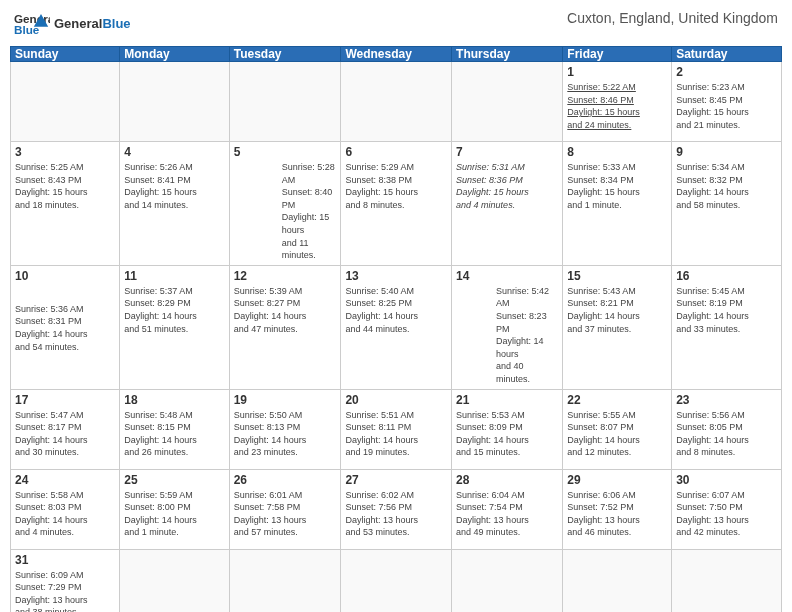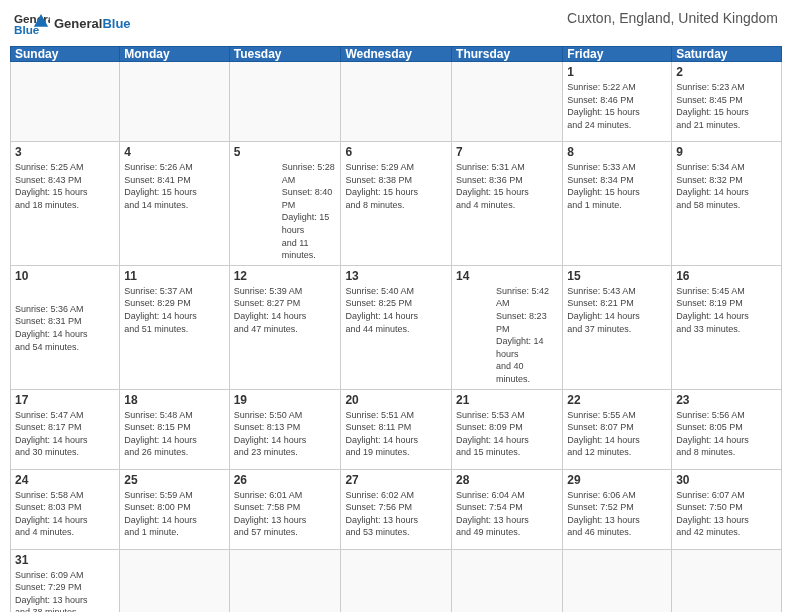--- a/index.html
+++ b/index.html
@@ -117,21 +117,21 @@
   </thead>
   <tbody id="calendar-body">
       <tr>
         <td class="empty-cell"></td>
         <td class="empty-cell"></td>
         <td class="empty-cell"></td>
         <td class="empty-cell"></td>
         <td class="empty-cell"></td>
         <td>
           <span class="day-number">1</span>
-          <div class="day-info" style="white-space: pre-line;">Sunrise: 5:22 AM
+          <div class="day-info" style="white-space: pre-line; text-decoration: underline;">Sunrise: 5:22 AM
 Sunset: 8:46 PM
 Daylight: 15 hours
 and 24 minutes.</div>
         </td>
         <td>
           <span class="day-number">2</span>
           <div class="day-info" style="white-space: pre-line;">Sunrise: 5:23 AM
 Sunset: 8:45 PM
 Daylight: 15 hours
 and 21 minutes.</div>
@@ -161,21 +161,21 @@
         </td>
         <td>
           <span class="day-number">6</span>
           <div class="day-info" style="white-space: pre-line;">Sunrise: 5:29 AM
 Sunset: 8:38 PM
 Daylight: 15 hours
 and 8 minutes.</div>
         </td>
         <td>
           <span class="day-number">7</span>
-          <div class="day-info" style="white-space: pre-line;">Sunrise: 5:31 AM
+          <div class="day-info" style="white-space: pre-line; font-style: italic;">Sunrise: 5:31 AM
 Sunset: 8:36 PM
 Daylight: 15 hours
 and 4 minutes.</div>
         </td>
         <td>
           <span class="day-number">8</span>
           <div class="day-info" style="white-space: pre-line;">Sunrise: 5:33 AM
 Sunset: 8:34 PM
 Daylight: 15 hours
 and 1 minute.</div>

